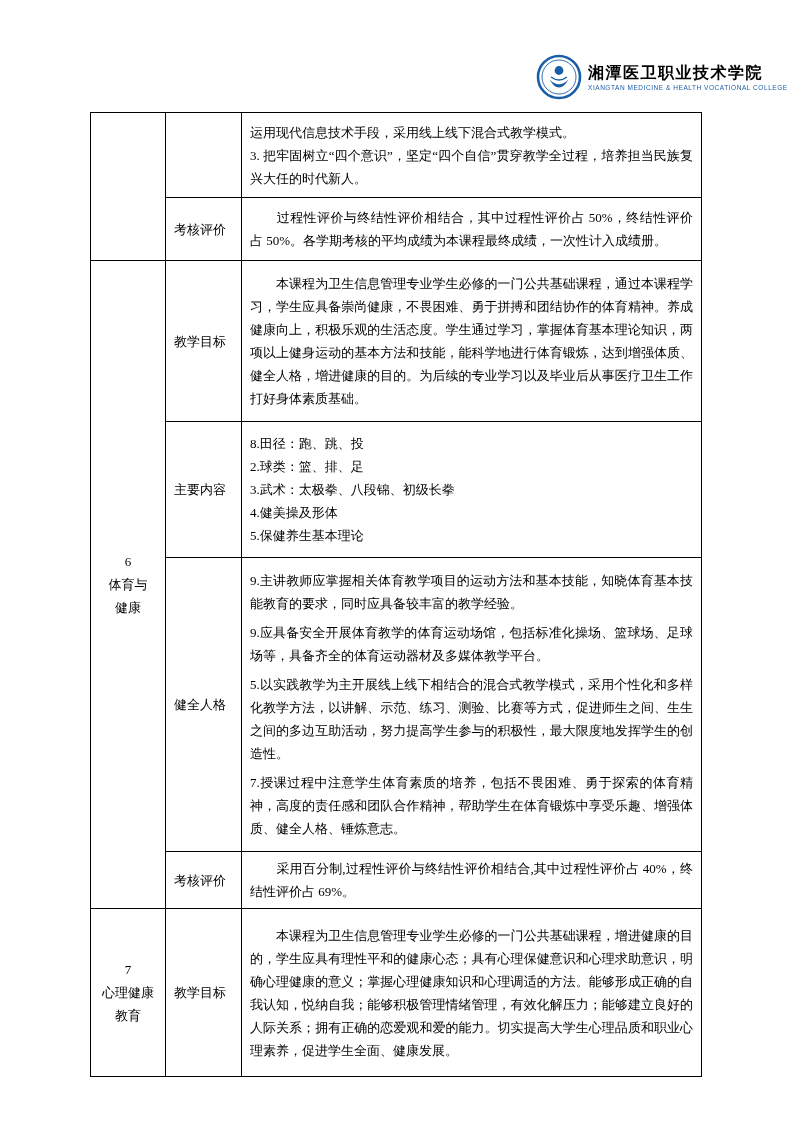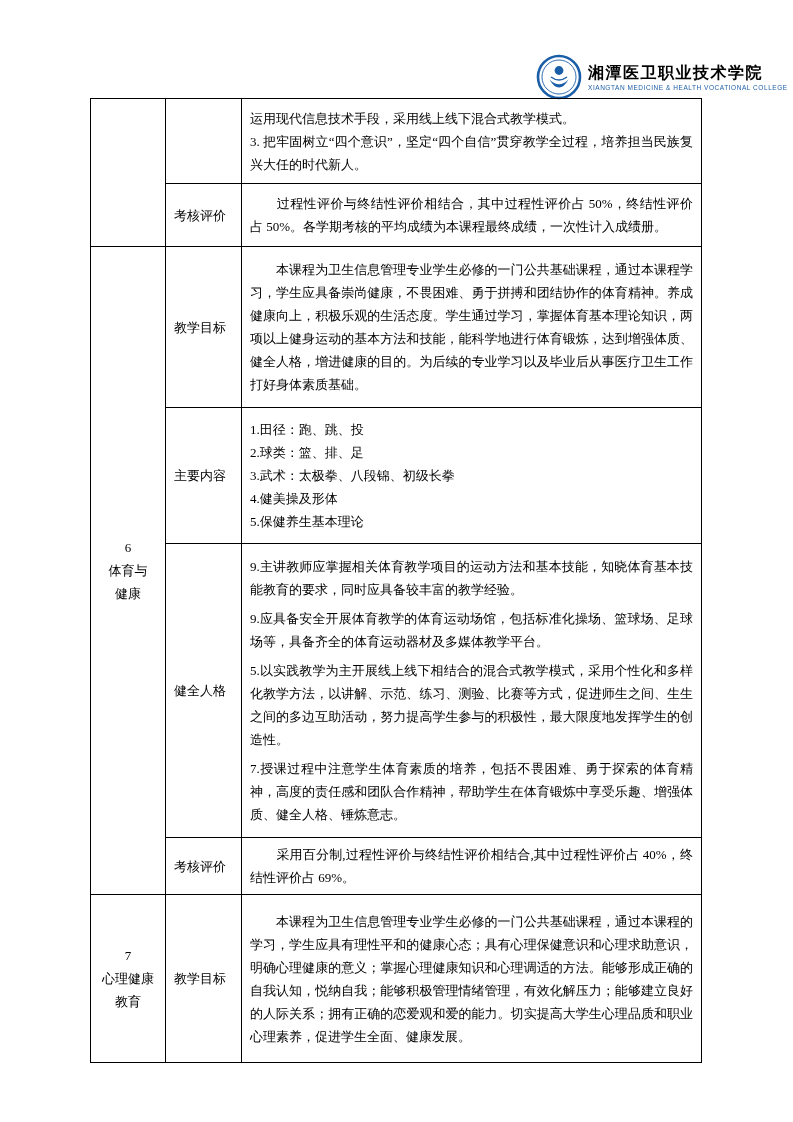--- a/index.html
+++ b/index.html
@@ -40,21 +40,21 @@
     font-size: 6.5px;
     letter-spacing: 0.55px;
     line-height: 9px;
     white-space: nowrap;
     font-family: "Liberation Sans", sans-serif;
   }
 
   
   .doc-table-wrap {
     position: absolute;
-    top: 98px;
+    top: 112px;
     left: 90px;
   }
   table.doc {
     border-collapse: collapse;
     table-layout: fixed;
     width: 611px;
     font-size: 13px;
     color: #000;
   }
   table.doc td {
@@ -134,21 +134,21 @@
 
       <tr>
         <td class="col-course" rowspan="4">6
 体育与
 健康</td>
         <td class="col-label">教学目标</td>
         <td class="col-content preline h-goal6">　　本课程为卫生信息管理专业学生必修的一门公共基础课程，通过本课程学习，学生应具备崇尚健康，不畏困难、勇于拼搏和团结协作的体育精神。养成健康向上，积极乐观的生活态度。学生通过学习，掌握体育基本理论知识，两项以上健身运动的基本方法和技能，能科学地进行体育锻炼，达到增强体质、健全人格，增进健康的目的。为后续的专业学习以及毕业后从事医疗卫生工作打好身体素质基础。</td>
       </tr>
       <tr>
         <td class="col-label">主要内容</td>
-        <td class="col-content preline h-content6">1.田径：跑、跳、投
+        <td class="col-content preline h-content6">8.田径：跑、跳、投
 2.球类：篮、排、足
 3.武术：太极拳、八段锦、初级长拳
 4.健美操及形体
 5.保健养生基本理论</td>
       </tr>
       <tr>
         <td class="col-label">健全人格</td>
         <td class="col-content h-req6">
           <div class="para">9.主讲教师应掌握相关体育教学项目的运动方法和基本技能，知晓体育基本技能教育的要求，同时应具备较丰富的教学经验。</div>
           <div class="para">9.应具备安全开展体育教学的体育运动场馆，包括标准化操场、篮球场、足球场等，具备齐全的体育运动器材及多媒体教学平台。</div>
@@ -159,20 +159,20 @@
       <tr>
         <td class="col-label">考核评价</td>
         <td class="col-content preline h-eval6">　　采用百分制,过程性评价与终结性评价相结合,其中过程性评价占 40%，终结性评价占 69%。</td>
       </tr>
 
       <tr>
         <td class="col-course">7
 心理健康
 教育</td>
         <td class="col-label">教学目标</td>
-        <td class="col-content preline h-goal7">　　本课程为卫生信息管理专业学生必修的一门公共基础课程，通过本课程的学习，学生应具有理性平和的健康心态；具有心理保健意识和心理求助意识，明确心理健康的意义；掌握心理健康知识和心理调适的方法。能够形成正确的自我认知，悦纳自我；能够积极管理情绪管理，有效化解压力；能够建立良好的人际关系；拥有正确的恋爱观和爱的能力。切实提高大学生心理品质和职业心理素养，促进学生全面、健康发展。</td>
+        <td class="col-content preline h-goal7">　　本课程为卫生信息管理专业学生必修的一门公共基础课程，增进健康的目的，学生应具有理性平和的健康心态；具有心理保健意识和心理求助意识，明确心理健康的意义；掌握心理健康知识和心理调适的方法。能够形成正确的自我认知，悦纳自我；能够积极管理情绪管理，有效化解压力；能够建立良好的人际关系；拥有正确的恋爱观和爱的能力。切实提高大学生心理品质和职业心理素养，促进学生全面、健康发展。</td>
       </tr>
 
     </tbody>
       </table>
   </div>
 
 </div>
 
 </body></html>

